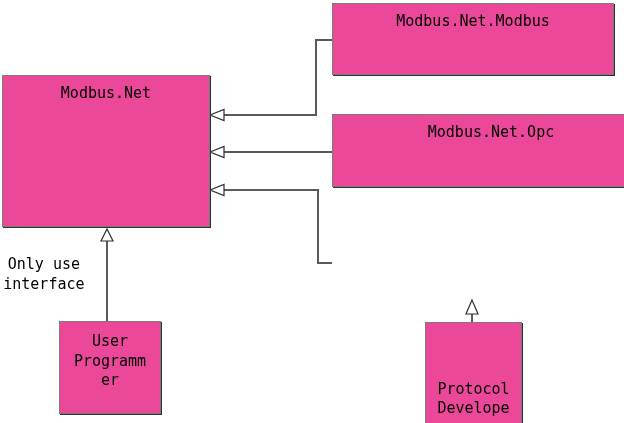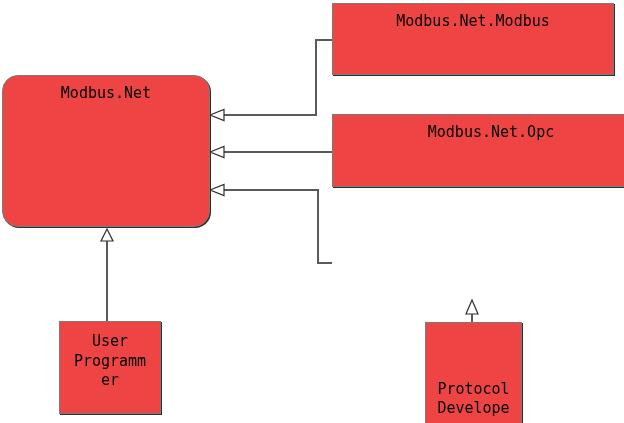--- a/index.html
+++ b/index.html
@@ -29,21 +29,21 @@
     stroke-width: 1.6;
     shape-rendering: crispEdges;
   }
   .head {
     fill: #ffffff;
     stroke: #2f2f2f;
     stroke-width: 1.2;
   }
   .box {
     position: absolute;
-    background: #ef4444;
+    background: #ec4899;
     border: 1px solid #7b7b7b;
     box-shadow: 1px 1px 0 #2f2f2f;
     box-sizing: border-box;
     display: flex;
     justify-content: center;
   }
   .box-title {
     padding-top: 8px;
     text-align: center;
     line-height: 19.5px;
@@ -85,21 +85,21 @@
     <g>
       <line class="ln" x1="107" y1="241" x2="107" y2="321"></line>
       <polygon class="head" points="107,229 101,241 113,241"></polygon>
     </g>
     <g>
       <line class="ln" x1="472" y1="314" x2="472" y2="322"></line>
       <polygon class="head" points="472,300 466,314 478,314"></polygon>
     </g>
   </svg>
 
-  <div class="box" style="left:2px; top:75px; width:208px; height:152px;border-radius:16px;">
+  <div class="box" style="left:2px; top:75px; width:208px; height:152px;">
     <div class="box-title">Modbus.Net</div>
   </div>
 
   <div class="box" style="left:332px; top:3px; width:282px; height:72px;">
     <div class="box-title">Modbus.Net.Modbus</div>
   </div>
 
   <div class="box" style="left:332px; top:114px; width:318px; height:73px;">
     <div class="box-title">Modbus.Net.Opc</div>
   </div>
@@ -107,16 +107,17 @@
 
   <div class="box" style="left:59px; top:321px; width:102px; height:93px;">
     <div class="box-title narrow" style="padding-top:10px;">User Programmer</div>
   </div>
 
   <div class="box" style="left:425px; top:322px; width:97px; height:117px;align-items:flex-end;">
     <div class="box-title narrow" style="padding-top:10px;">Protocol Developer</div>
   </div>
 
 
+  <div class="note" style="left:1px; top:255px; width:9.5ch;">Only use interface</div>
 
 
 
 </div>
 
 </body></html>

